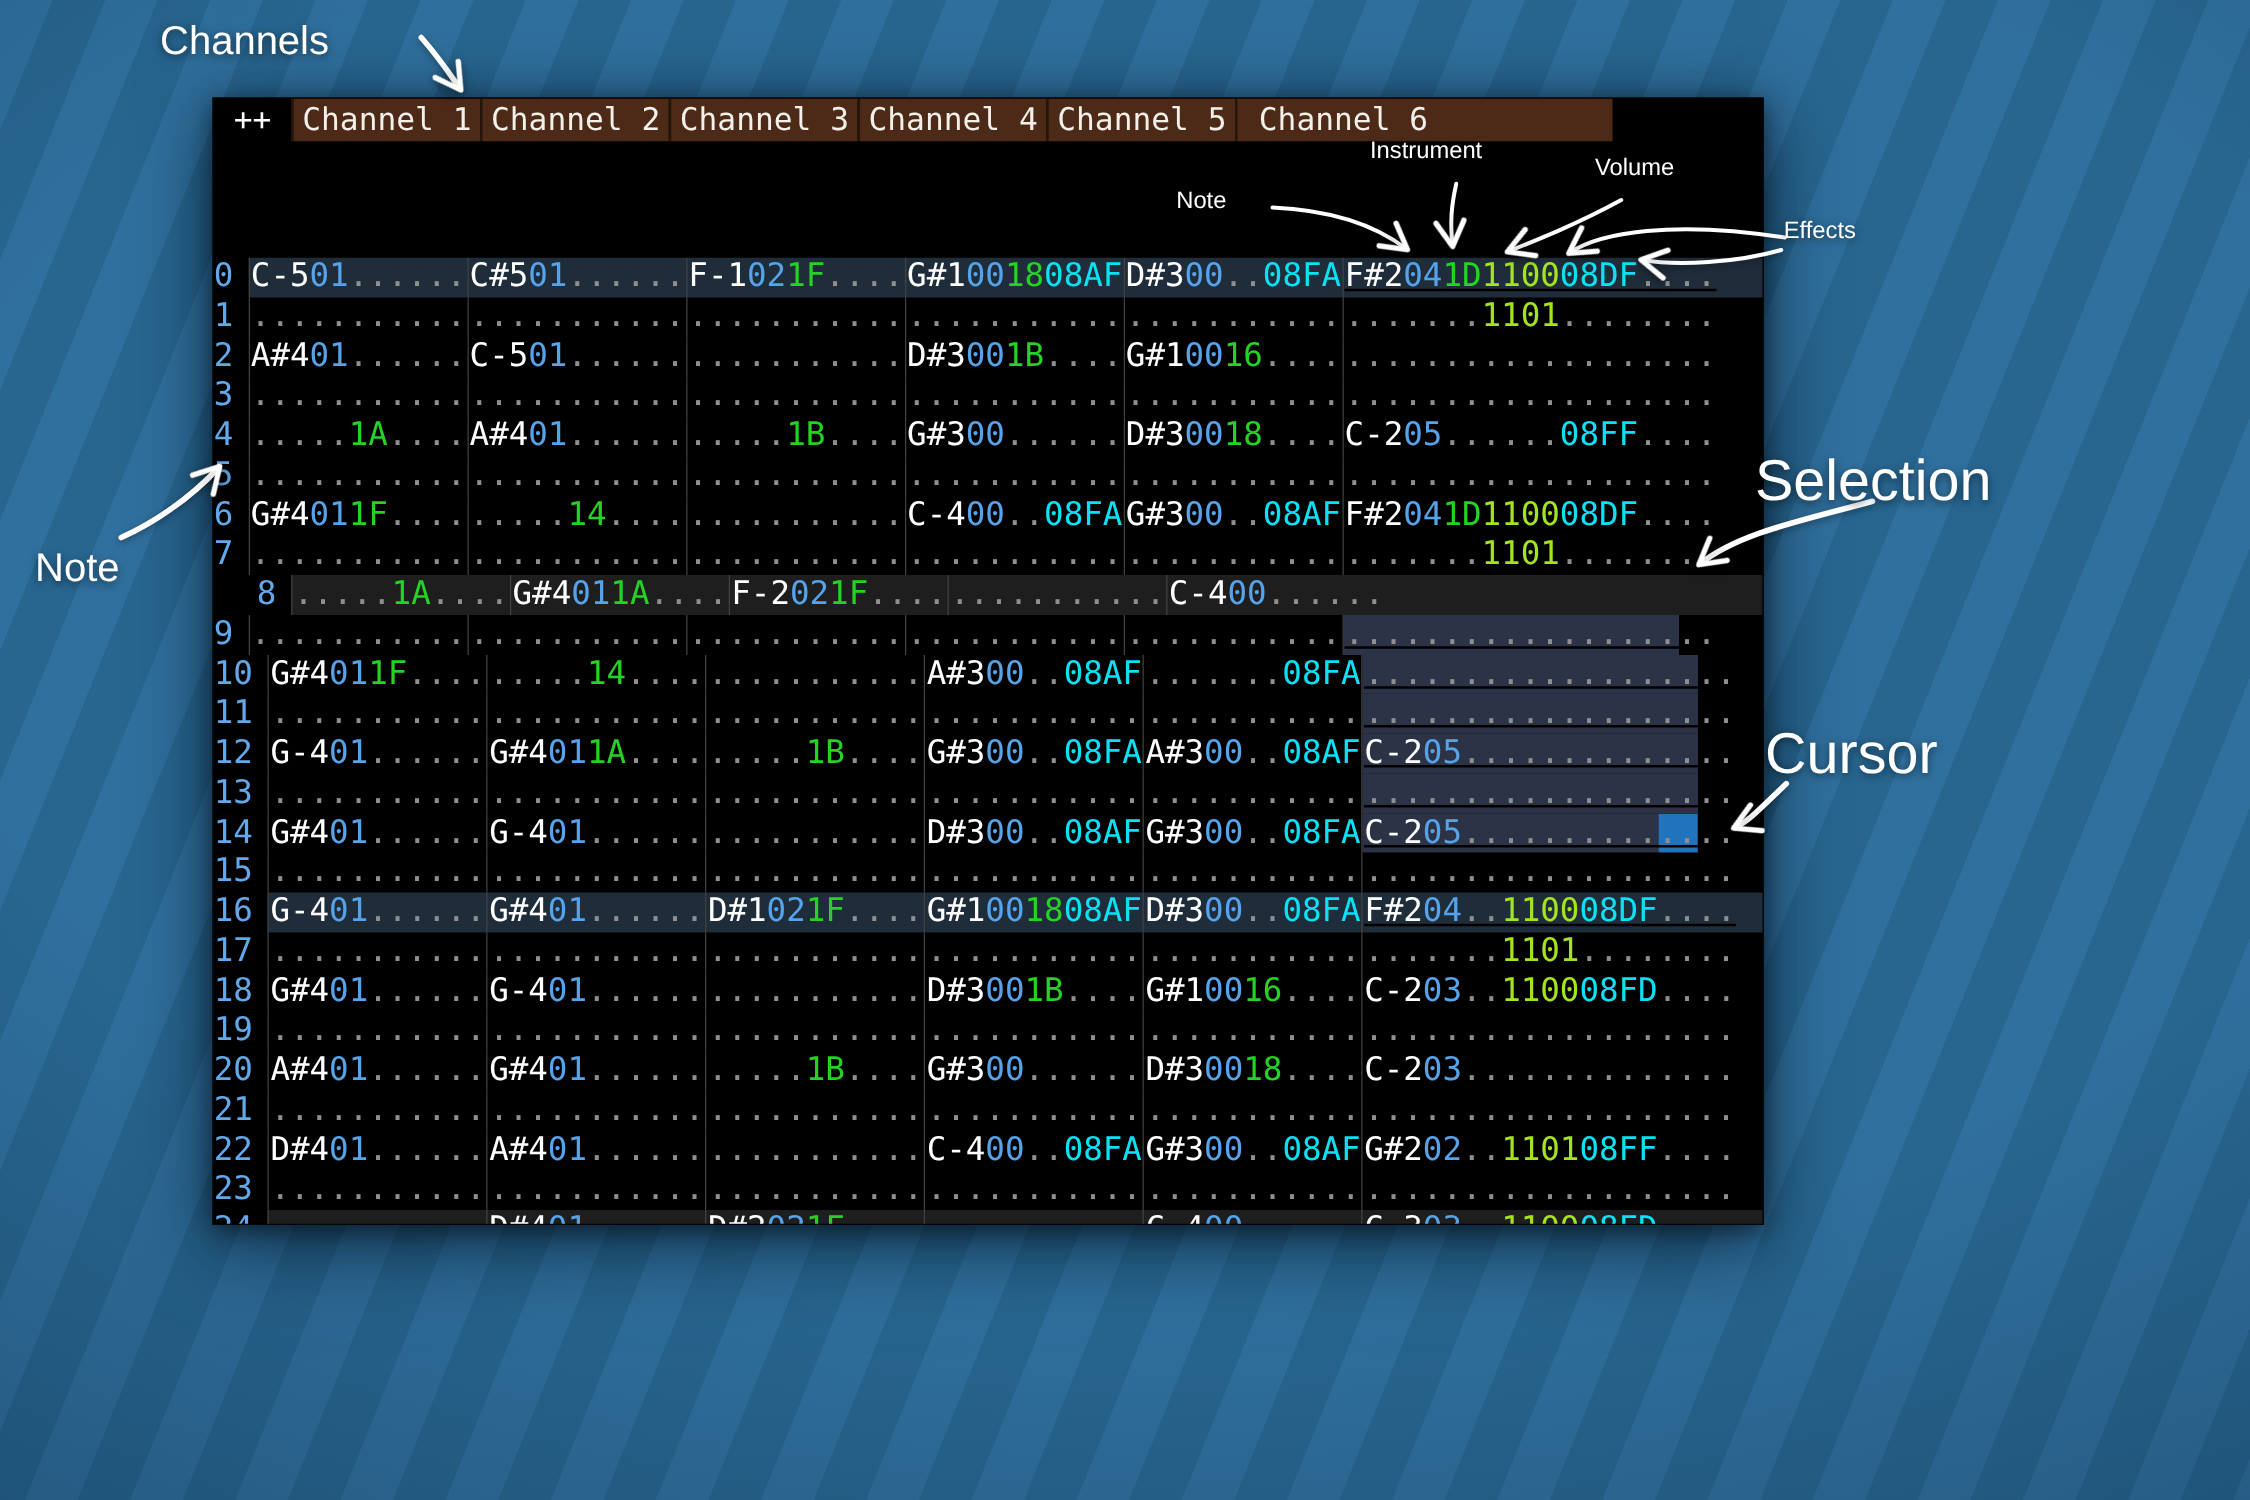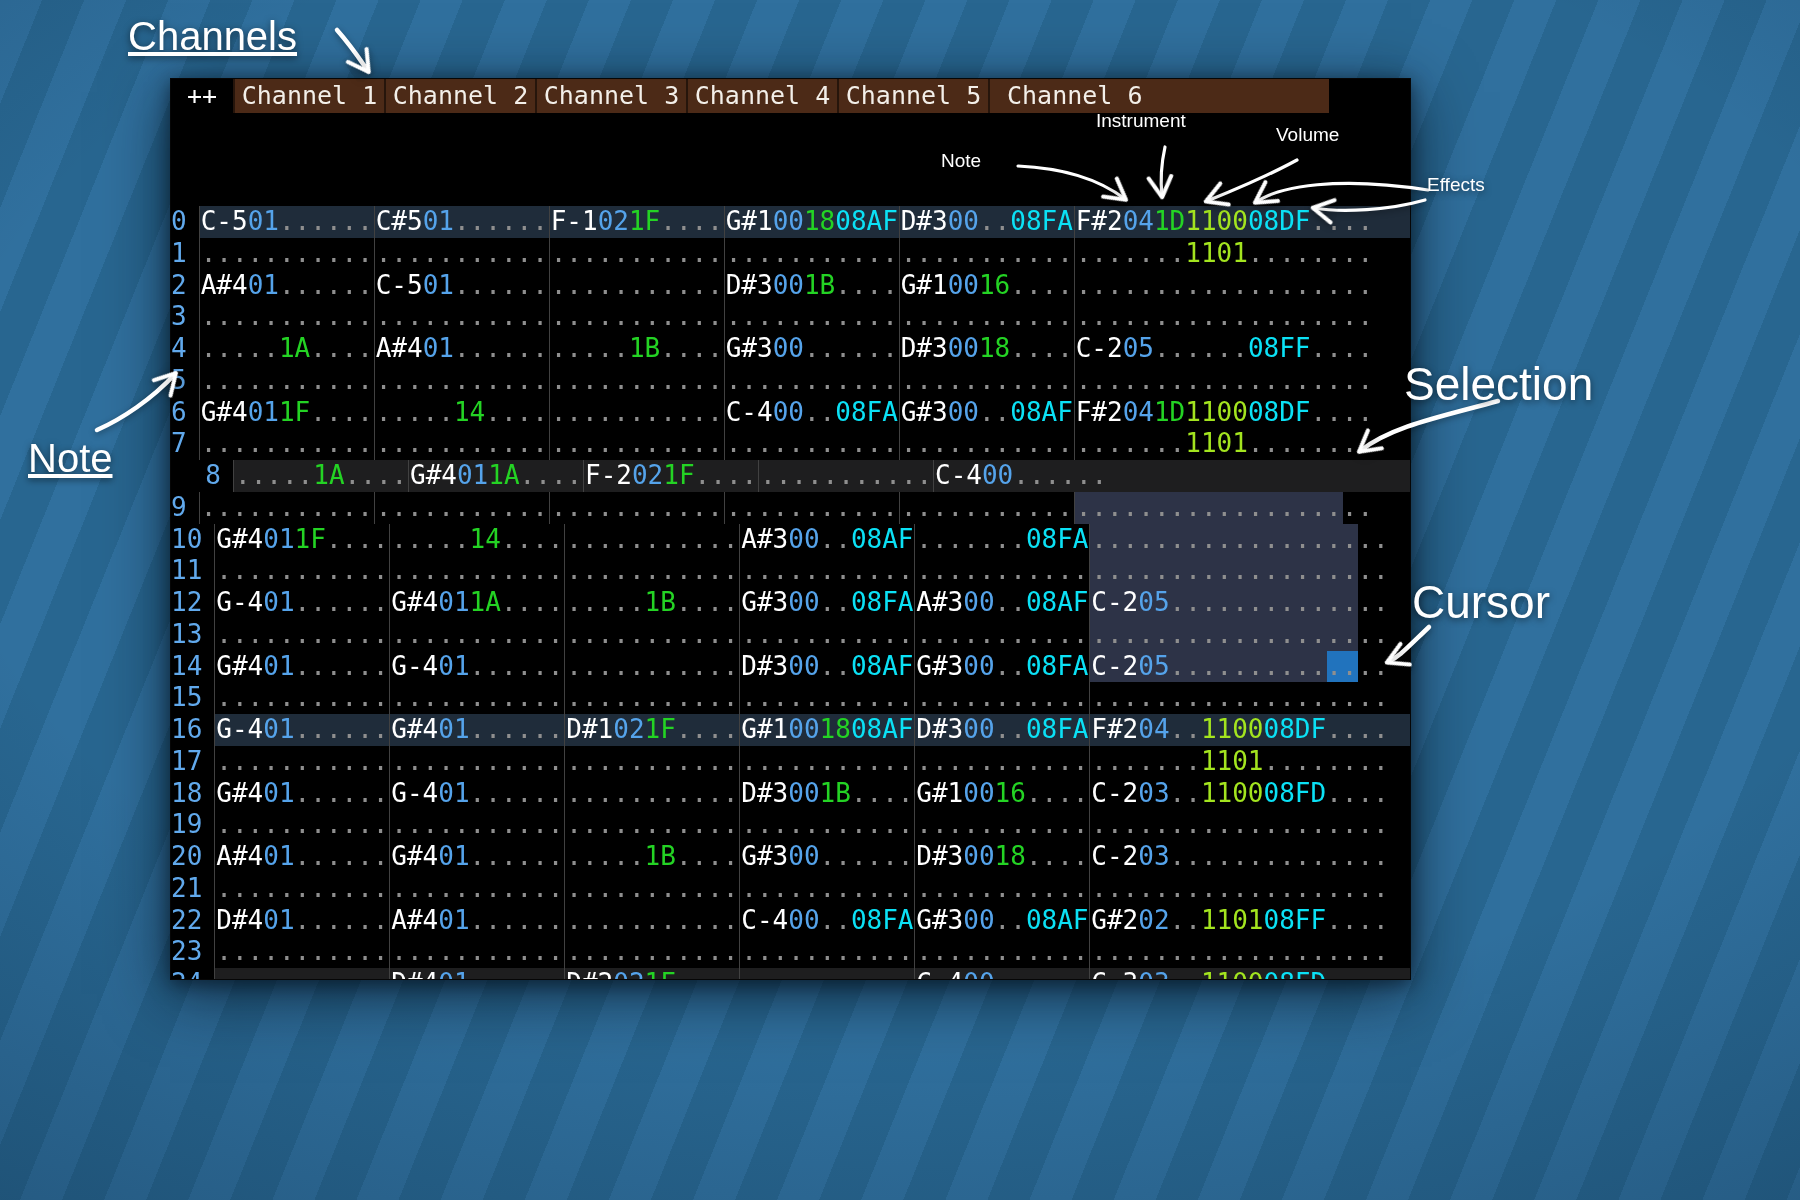--- a/index.html
+++ b/index.html
@@ -10,45 +10,45 @@
     font-family:"Liberation Sans", sans-serif;}
   
   .win{position:absolute;left:170px;top:78px;width:1239px;height:900px;background:#000;
     border:1px solid #060606;box-sizing:content-box;
     box-shadow:0 14px 60px rgba(0,10,20,.65), 0 4px 18px rgba(0,10,20,.55);}
   .hdr{display:flex;height:34px;line-height:34px;font-family:"DejaVu Sans Mono",monospace;
     font-size:25px;color:#f3efe9;}
   .hdr-corner{width:62px;background:#000;text-align:center;color:#fff;}
   .hdr-cell{width:151px;background:var(--c-header_bg,#4c2a17);text-align:center;
     border-left:2px solid rgba(0,0,0,.5);box-sizing:border-box;}
-  .hdr-cell.wide{width:341px;text-align:left;padding-left:17px;}
+  .hdr-cell.wide{width:302px;text-align:left;padding-left:17px;}
   .gap{height:93px;background:#000;}
   .rows{height:773px;overflow:hidden;font-family:"DejaVu Sans Mono",monospace;font-size:26px;}
   .prow{display:flex;height:31.75px;line-height:31.75px;}
   .rn{width:62px;box-sizing:border-box;padding-right:12px;text-align:right;
     color:var(--c-row_number,#61a9ec);}
   .cells{display:flex;flex:1;}
   .hl-major .cells{background:var(--c-hl_major,#1f2c3a);}
   .hl-minor .cells{background:var(--c-hl_minor,#1e1e1f);}
   .cell{white-space:pre;width:175px;box-sizing:border-box;border-left:1px solid #414141;
     padding-left:1px;position:relative;overflow:hidden;}
-  .cell.c6{width:339px;}
+  .cell.c6{width:339px;text-decoration:underline;}
   .cell span{position:relative;z-index:1;}
   .cell.sel{background:linear-gradient(90deg,var(--c-selection,#2d3347) 0 calc(17ch + 2px),transparent 0);}
   .cursorbox{position:absolute;left:calc(15ch + 2px);top:0;bottom:0;width:2ch;
     background:var(--c-cursor,#2173bd);z-index:0;}
   .seg-note{color:var(--c-note,#fff);}
   .seg-inst{color:var(--c-instrument,#55a3ea);}
   .seg-vol{color:var(--c-volume,#24d324);}
   .seg-fx{color:var(--c-effect,#0be1f5);}
   .seg-fxg{color:var(--c-effect_alt,#a3e41f);}
   .seg-dim{color:var(--c-dots,#8f8f8f);}
   
   .ann{position:absolute;color:#fff;text-shadow:0 2px 7px rgba(0,0,0,.55);white-space:nowrap;z-index:5;}
-  .ann-xl{font-size:40px;text-decoration:underline;}
+  .ann-xl{font-size:32px;}
   .ann-md{font-size:19px;}
   .ann-lg{font-size:46px;}
   svg.arrows{position:absolute;left:0;top:0;width:1800px;height:1200px;z-index:4;pointer-events:none;}
   svg.arrows path{fill:none;stroke:#fff;stroke-linecap:round;
     filter:drop-shadow(0 2px 3px rgba(0,0,0,.35));}
   .thick{stroke-width:4.5px;}
   .thin{stroke-width:3.2px;}
 </style>
 </head>
 <body>

